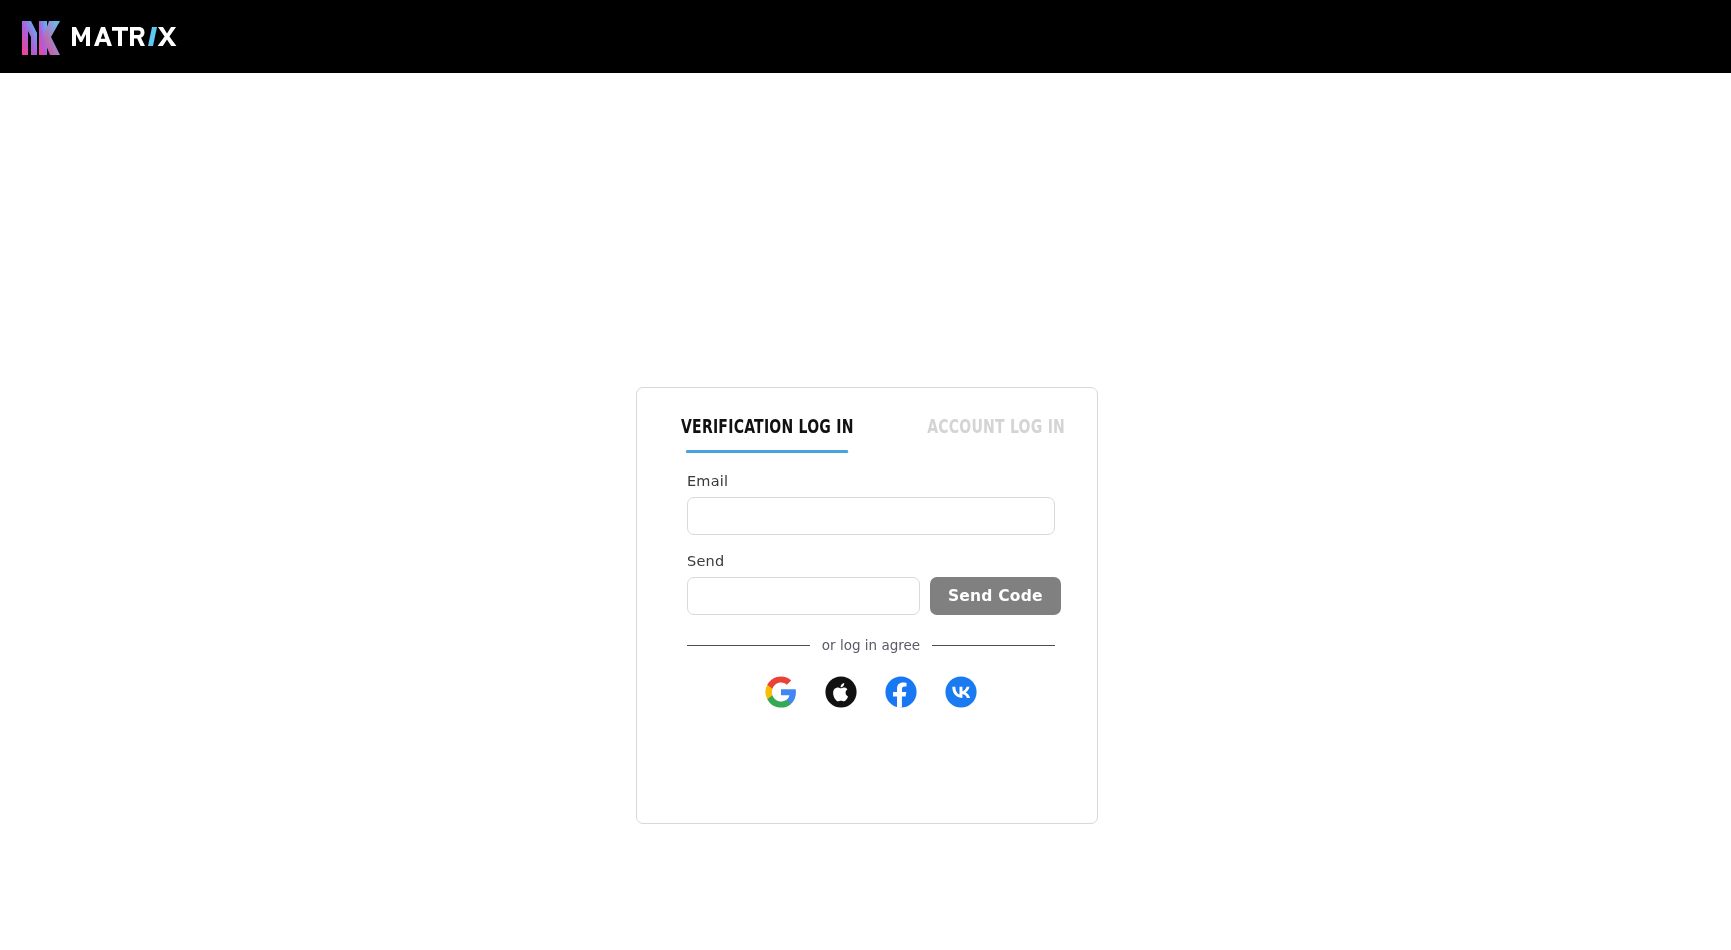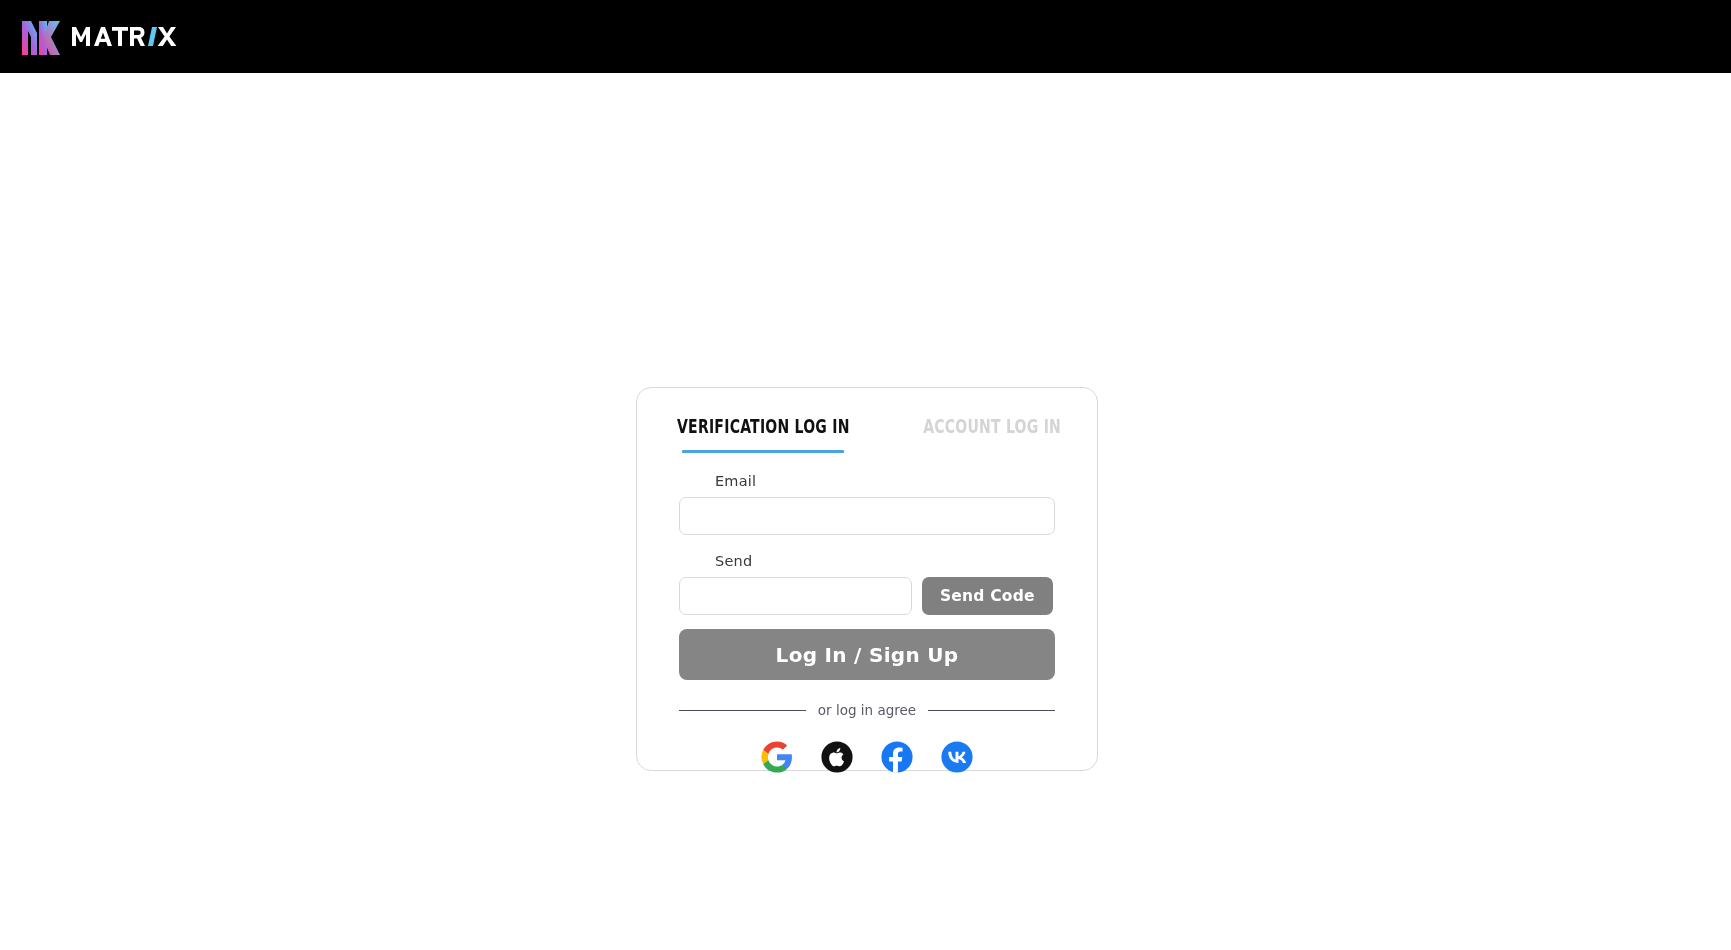--- a/index.html
+++ b/index.html
@@ -33,25 +33,26 @@
   }
   .brand-mark { display: block; }
   .brand-word { display: block; }
 
   
   .card {
     position: absolute;
     left: 636px;
     top: 387px;
     width: 462px;
-    height: 384px;
+    height: 437px;
     background: #ffffff;
     border: 1px solid #d8d8d8;
-    border-radius: 15px;
+    border-radius: 7px;
     box-sizing: border-box;
+    padding-left: 8px;
   }
 
   
   .tabs {
     display: flex;
     justify-content: center;
     gap: 40px;
     padding-top: 27px;
   }
   .tab {
@@ -83,21 +84,20 @@
   
   .form {
     padding: 20px 42px 0 42px;
   }
   .field-label {
     font-family: "DejaVu Sans", sans-serif;
     font-size: 14.5px;
     color: #3a3a3a;
     margin-bottom: 8px;
     letter-spacing: 0.2px;
-    margin-left: 36px;
   }
   .text-input {
     width: 100%;
     height: 38px;
     box-sizing: border-box;
     border: 1px solid #d9d9d9;
     border-radius: 7px;
     background: #ffffff;
     padding: 0 12px;
     font-size: 15px;
@@ -271,21 +271,20 @@
 
     <div class="field-label">Send</div>
     <div class="code-row">
       <input class="text-input code-input" type="text" placeholder="" style="">
       <button class="send-code-btn">Send Code</button>
     </div>
 
     
 
     
-    <button class="primary-btn">Log In / Sign Up</button>
 
     
     <div class="divider">
       <div class="rule"></div>
       <div class="label">or log in agree</div>
       <div class="rule"></div>
     </div>
 
     
     <div class="social-row">

